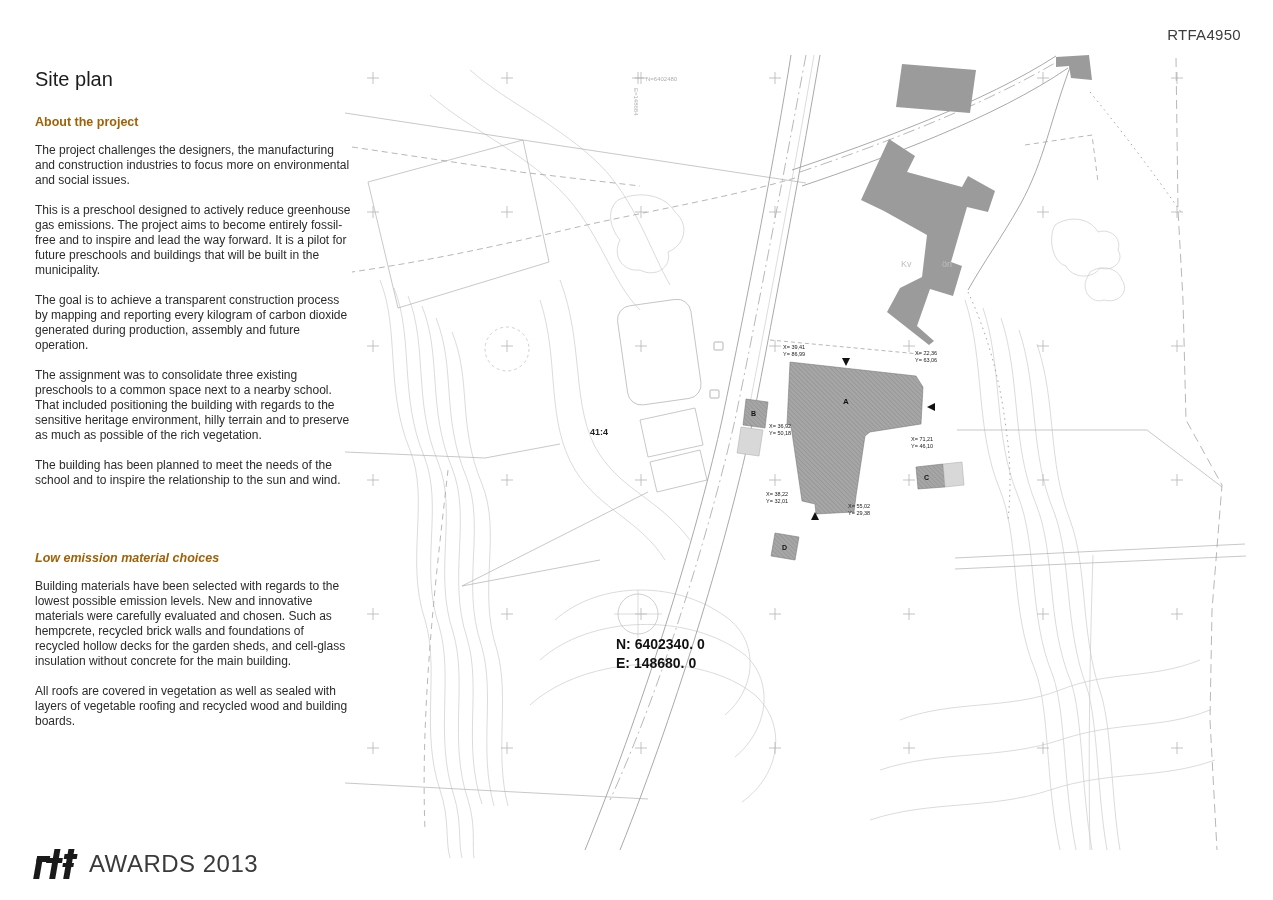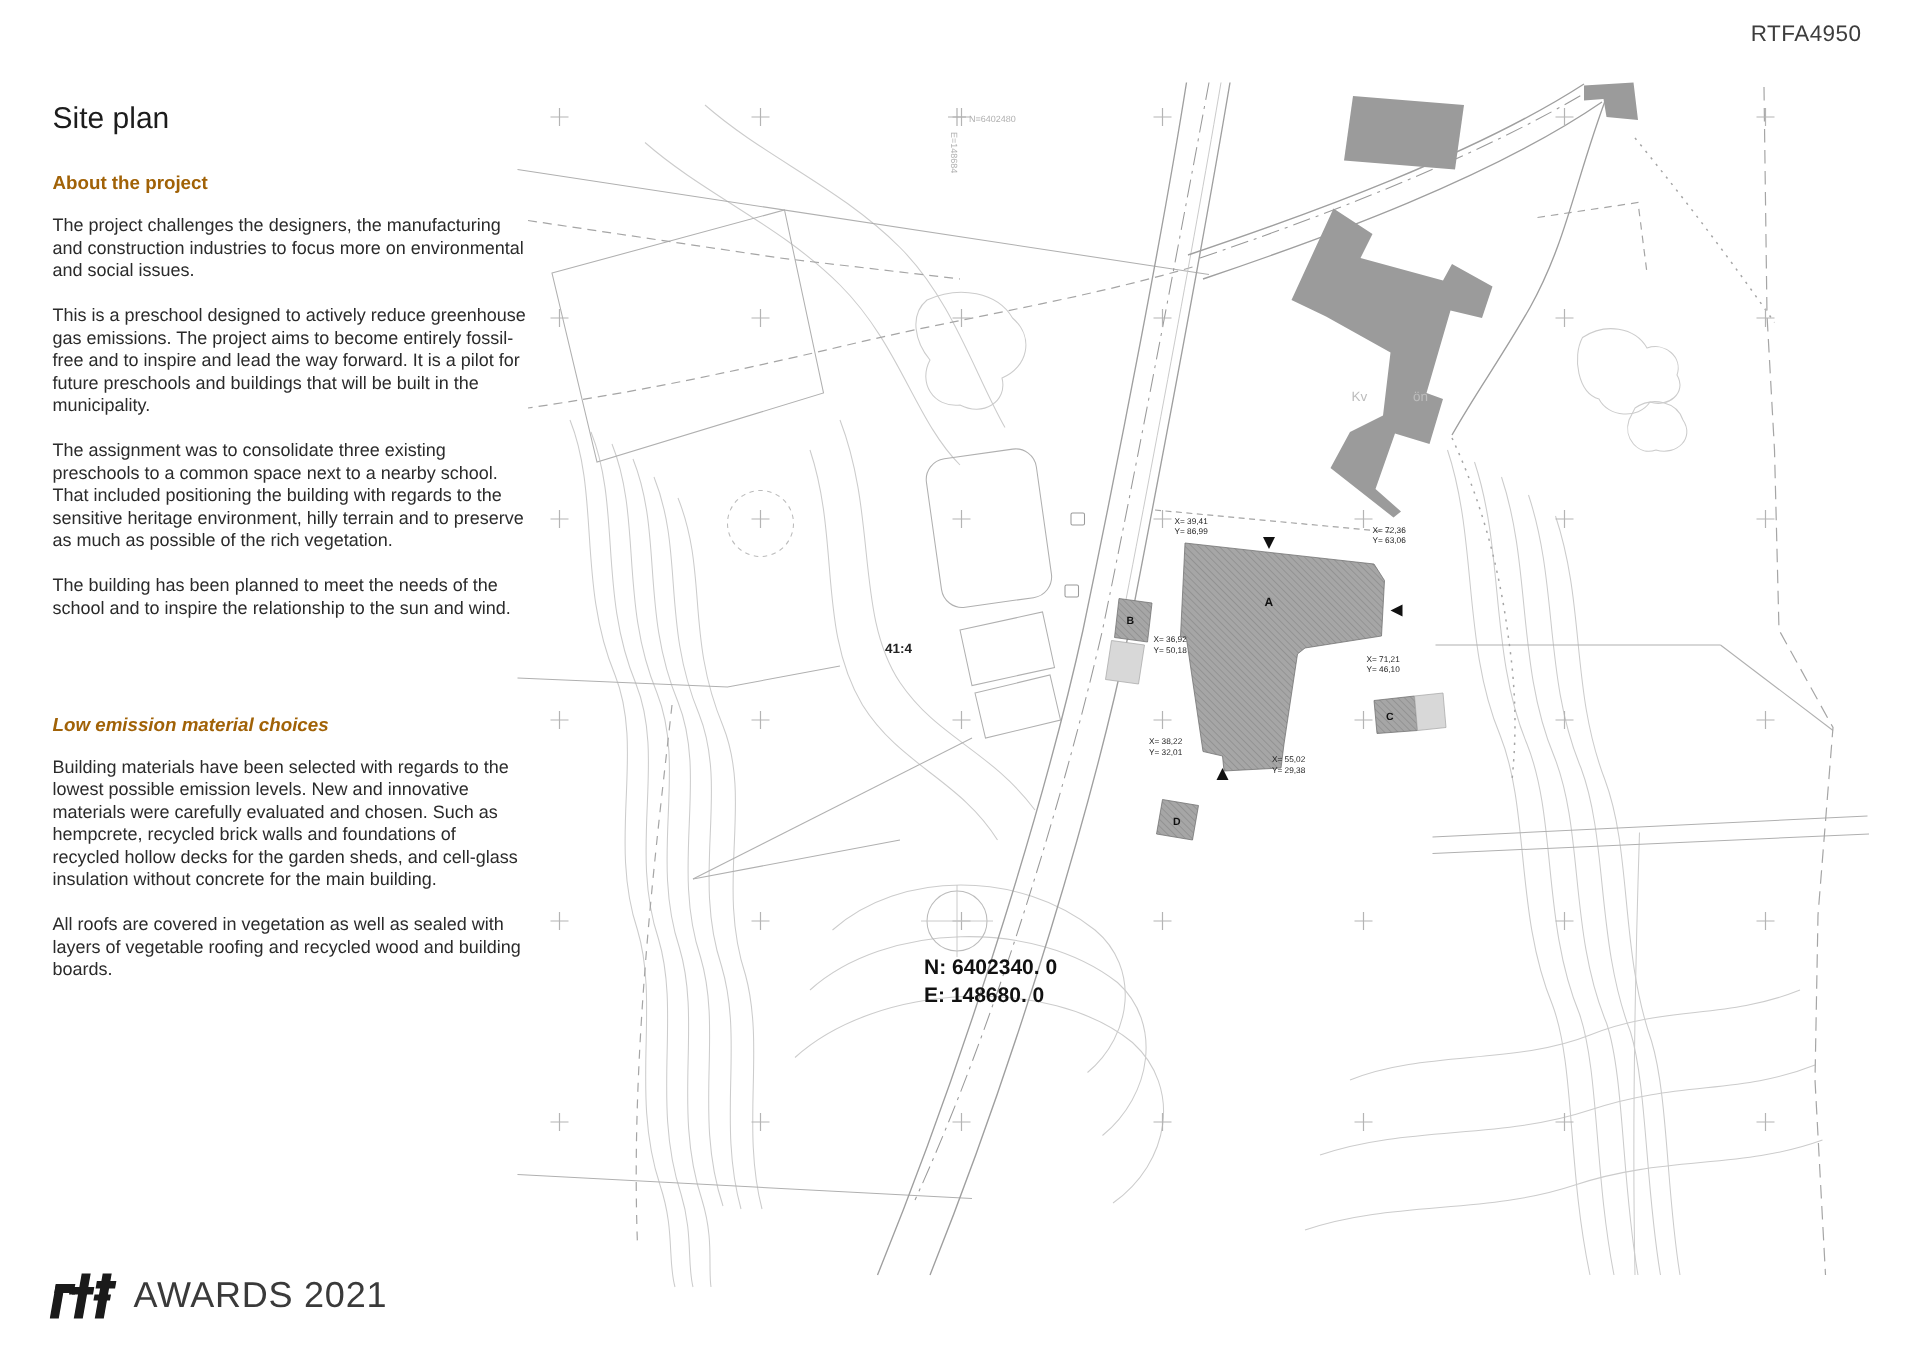--- a/index.html
+++ b/index.html
@@ -1,20 +1,20 @@
 <!DOCTYPE html>
 <html><head>
 <meta charset="utf-8">
 <style>
   html,body{margin:0;padding:0;background:#ffffff;}
   .page{
     position:relative;width:1273px;height:900px;background:#ffffff;overflow:hidden;
     font-family:"Liberation Sans","DejaVu Sans",sans-serif;color:#2a2a2a;
   }
-  .doc-code{position:absolute;top:14px;right:32px;font-size:15px;color:#3d3d3d;letter-spacing:.3px;}
+  .doc-code{position:absolute;top:26px;right:32px;font-size:15px;color:#3d3d3d;letter-spacing:.3px;}
   .left-col{position:absolute;left:35px;top:68px;width:316px;}
   .page-title{font-size:20px;font-weight:400;color:#1c1c1c;margin:0 0 24px 0;}
   .sec-heading{font-size:12.5px;font-weight:700;color:#a16207;margin:0 0 14px 0;}
   .sec-heading.materials{margin-top:63px;font-style:italic;}
   .left-col p{font-size:12px;line-height:15px;margin:0 0 15px 0;color:#2b2b2b;}
   .map-wrap{position:absolute;left:340px;top:50px;width:933px;height:810px;}
   .footer{position:absolute;left:33px;top:846px;display:flex;align-items:center;gap:10px;}
   .awards-text{font-size:24px;color:#3a3a3a;letter-spacing:.5px;}
   svg text{font-family:"Liberation Sans","DejaVu Sans",sans-serif;}
 </style>
@@ -24,20 +24,21 @@
 <div class="page">
 
   <div class="doc-code">RTFA4950</div>
 
   <div class="left-col">
     <h1 class="page-title">Site plan</h1>
 
     <h2 class="sec-heading">About the project</h2>
     <p>The project challenges the designers, the manufacturing and construction industries to focus more on environmental and social issues.</p>
     <p>This is a preschool designed to actively reduce greenhouse gas emissions. The project aims to become entirely fossil-free and to inspire and lead the way forward. It is a pilot for future preschools and buildings that will be built in the municipality.</p>
+    <p>The goal is to achieve a transparent construction process by mapping and reporting every kilogram of carbon dioxide generated during production, assembly and future operation.</p>
     <p>The assignment was to consolidate three existing preschools to a common space next to a nearby school. That included positioning the building with regards to the sensitive heritage environment, hilly terrain and to preserve as much as possible of the rich vegetation.</p>
     <p>The building has been planned to meet the needs of the school and to inspire the relationship to the sun and wind.</p>
 
     <h2 class="sec-heading materials">Low emission material choices</h2>
     <p>Building materials have been selected with regards to the lowest possible emission levels. New and innovative materials were carefully evaluated and chosen. Such as hempcrete, recycled brick walls and foundations of recycled hollow decks for the garden sheds, and cell-glass insulation without concrete for the main building.</p>
     <p>All roofs are covered in vegetation as well as sealed with layers of vegetable roofing and recycled wood and building boards.</p>
   </div>
 
   <div class="map-wrap">
     <svg width="933" height="810" viewBox="340 50 933 810" xmlns="http://www.w3.org/2000/svg">
@@ -227,16 +228,16 @@
         <rect x="6" y="10" width="6" height="23"></rect>
         <rect x="6" y="10" width="13" height="6"></rect>
         <rect x="16" y="12" width="4" height="5"></rect>
         <rect x="22" y="3" width="6" height="30"></rect>
         <rect x="18" y="12" width="14" height="5"></rect>
         <rect x="36" y="3" width="6" height="30"></rect>
         <rect x="33" y="8" width="13" height="5"></rect>
         <rect x="33" y="17" width="11" height="4"></rect>
       </g>
     </svg>
-    <span class="awards-text">AWARDS 2021</span>
+    <span class="awards-text">AWARDS 2013</span>
   </div>
 
 </div>
 
 </body></html>

